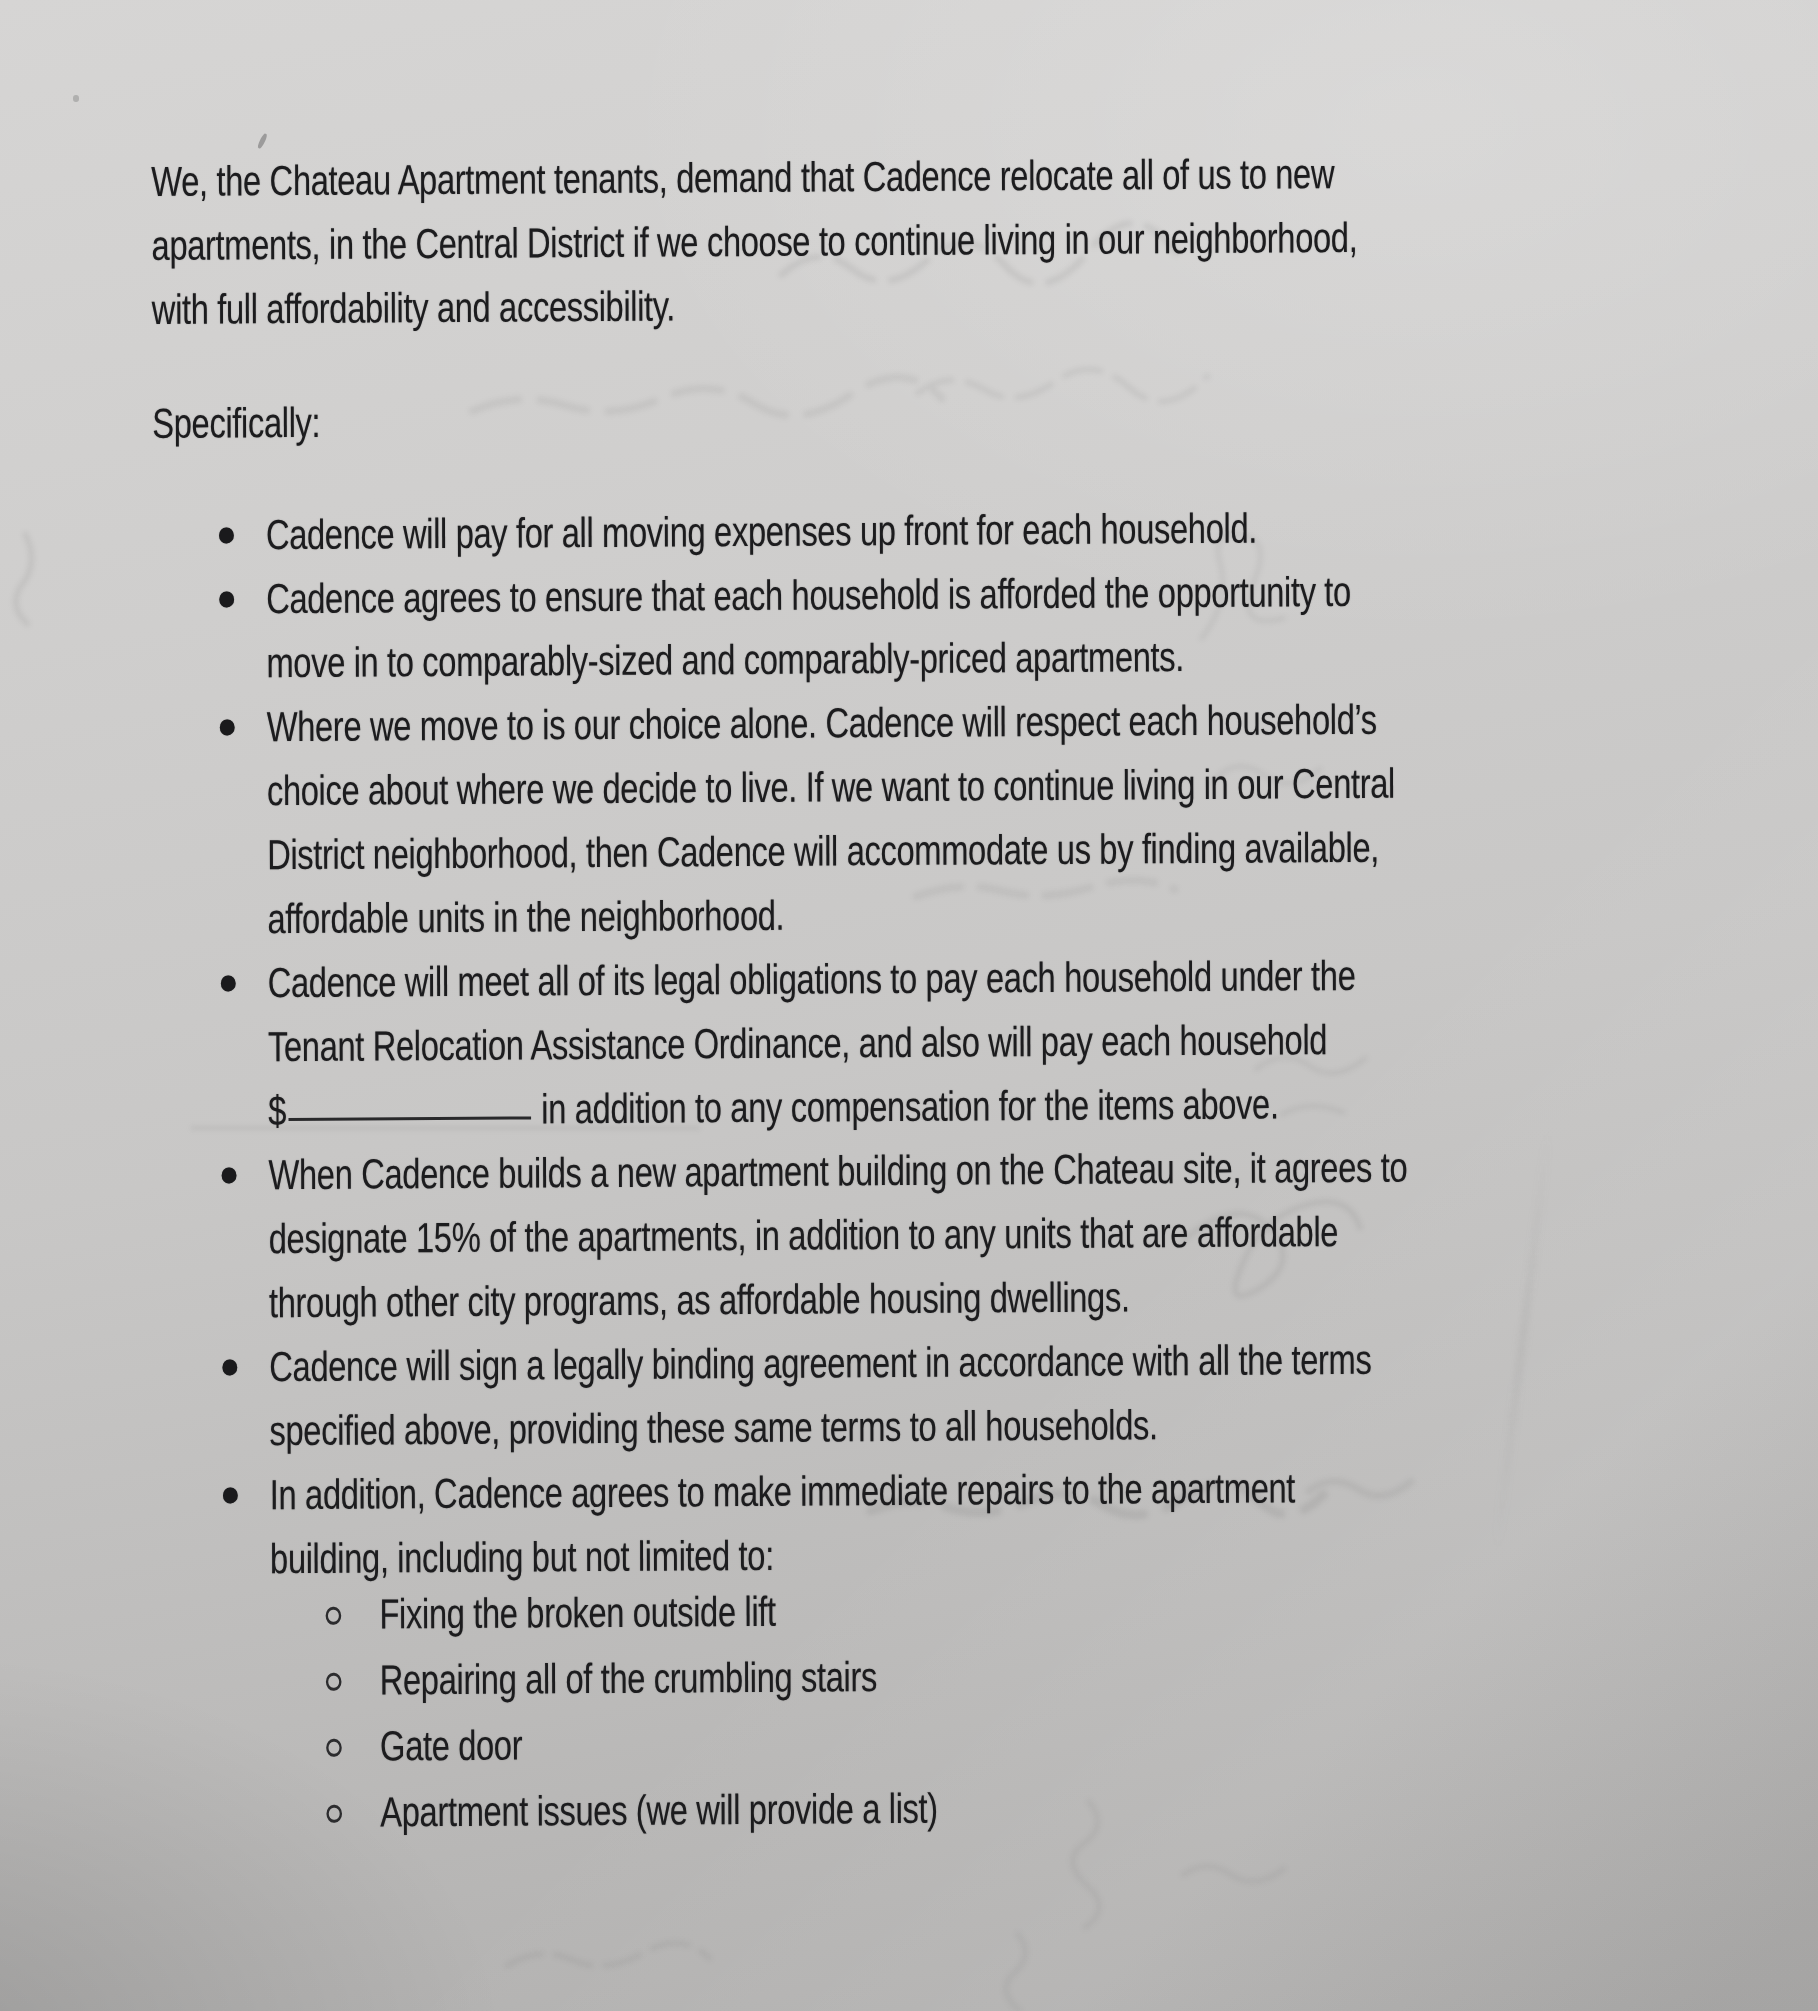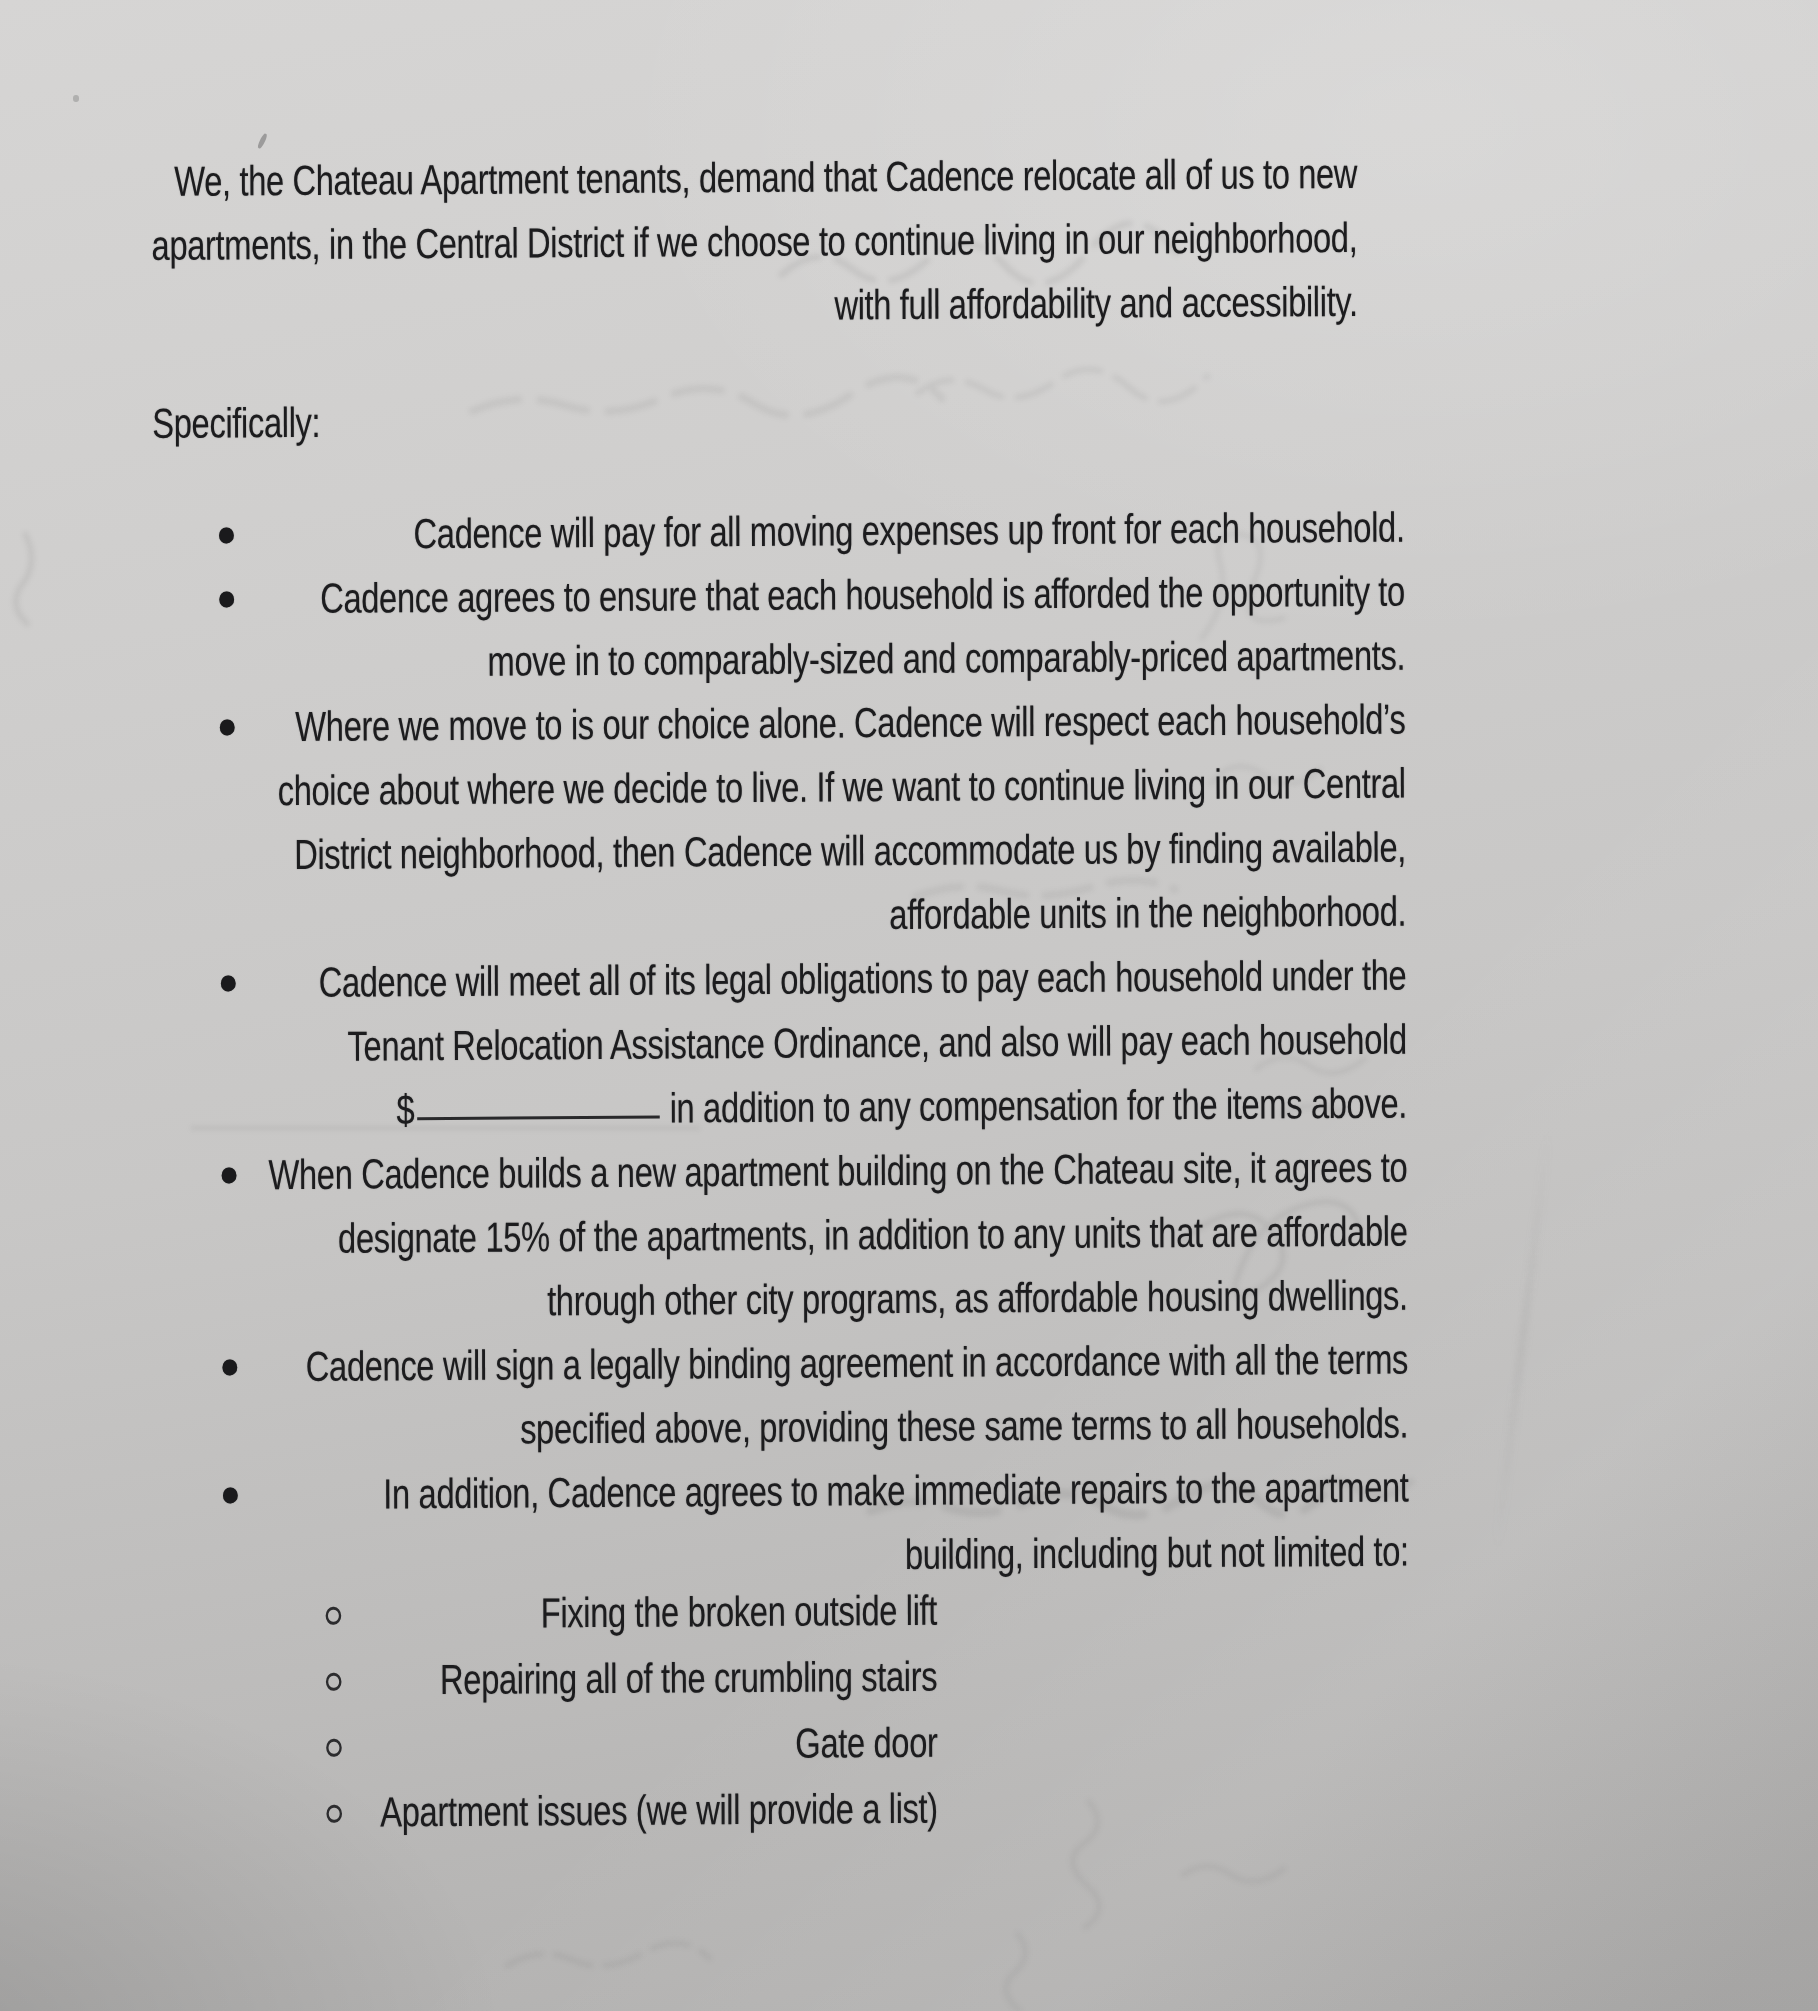--- a/index.html
+++ b/index.html
@@ -7,21 +7,20 @@
     position: relative;
     width: 1818px;
     height: 2011px;
     overflow: hidden;
     background:
       radial-gradient(ellipse 1273px 818px at 78% 6%, rgba(255,255,255,0.16), rgba(255,255,255,0) 65%),
       radial-gradient(ellipse 1091px 727px at -5% 102%, rgba(0,0,0,0.14), rgba(0,0,0,0) 55%),
       linear-gradient(135deg, rgba(0,0,0,0) 62%, rgba(255,255,255,0.07) 80%, rgba(0,0,0,0.05) 97%),
       linear-gradient(170deg, #d6d5d4 0%, #cfcecd 28%, #c8c7c6 52%, #bcbbba 76%, #aeadac 100%);
     font-family: "Liberation Sans", sans-serif;
-    text-align: right;
   }
   
   .ghosts { position: absolute; left: 0; top: 0; filter: blur(2.7px); }
   .speck { position: absolute; background: #6e6e6e; opacity: 0.55; border-radius: 45%; }
   .speck-1 { left: 260px; top: 133px; width: 4.5px; height: 15.5px; transform: rotate(26deg); }
   .speck-2 { left: 73px;  top: 95px; width: 6.4px; height: 7.3px; opacity: 0.35; }
   .crease-v { position: absolute; left: 1520px; top: 1127px; width: 4.5px; height: 427px;
     background: linear-gradient(to bottom, rgba(255,255,255,0), rgba(120,120,120,0.18), rgba(255,255,255,0));
     transform: rotate(7deg); filter: blur(3.6px); }
   .crease-h { position: absolute; left: 191px; top: 1126px; width: 509px; height: 3.6px;

